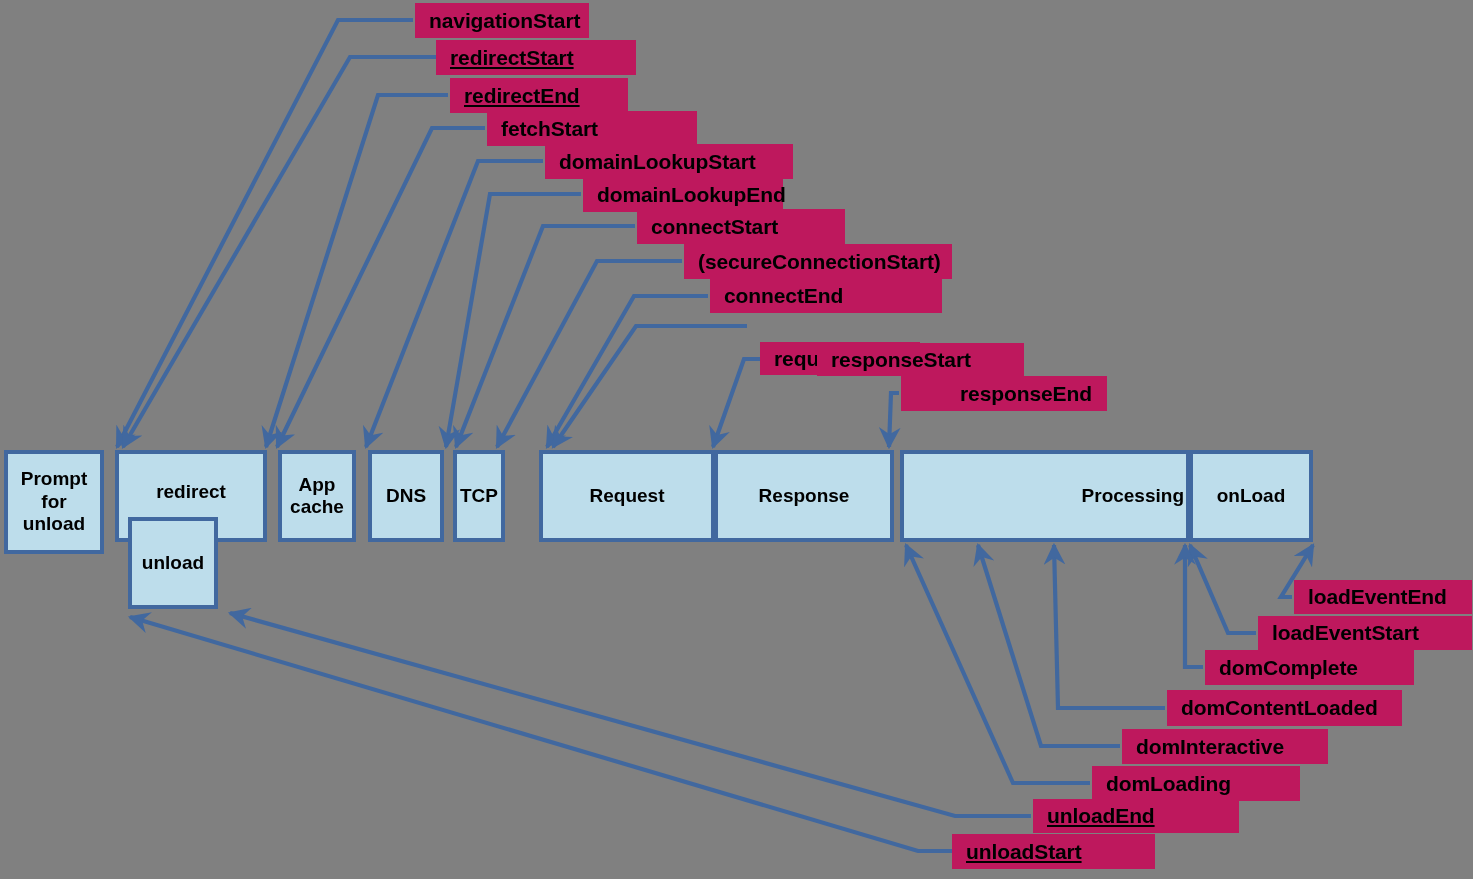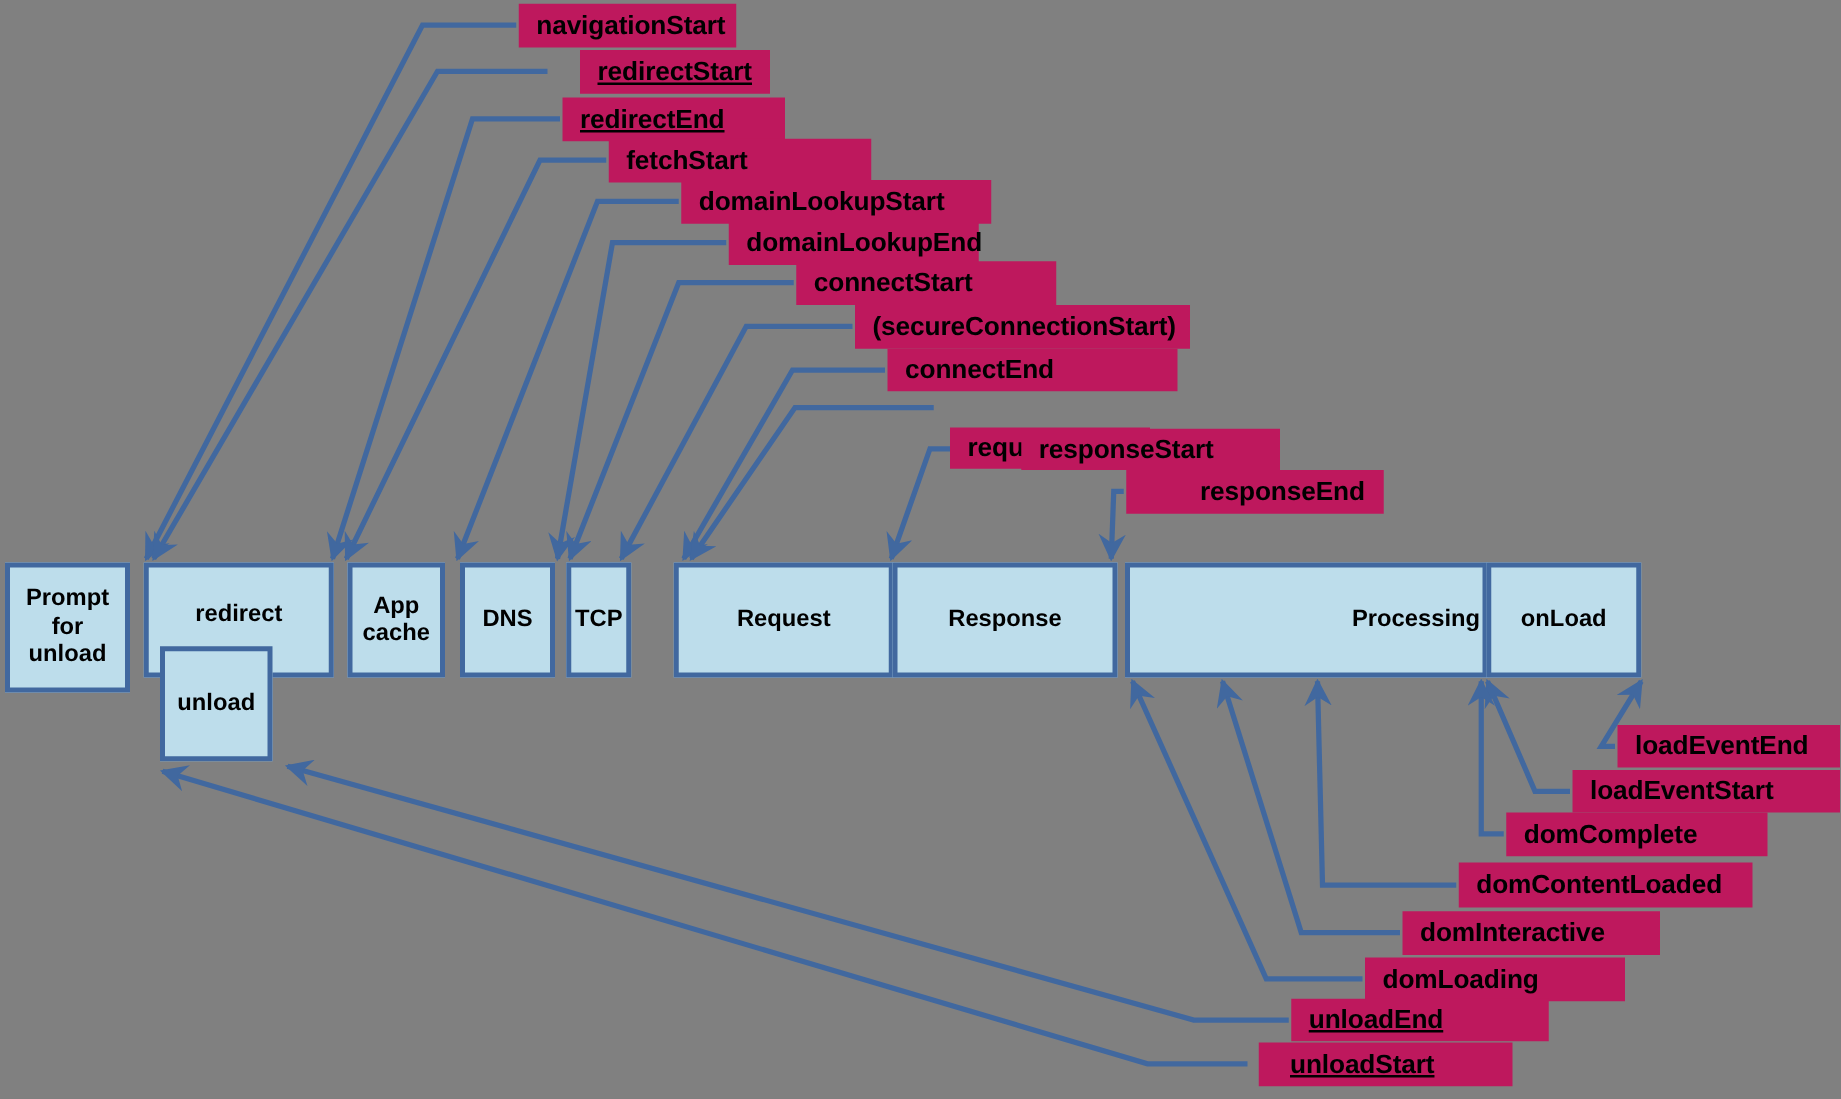--- a/index.html
+++ b/index.html
@@ -131,21 +131,21 @@
   </div>
 
   <div class="phase" style="left:1189px;top:450px;width:124px;height:92px;">
     <span class="ptext">onLoad</span>
   </div>
 
   <div class="lbl" style="left:415px;top:3px;width:174px;height:35px;">
     <span class="ltext">navigationStart</span>
   </div>
 
-  <div class="lbl u" style="left:464px;top:40px;width:152px;height:35px;">
+  <div class="lbl u" style="left:436px;top:40px;width:200px;height:35px;">
     <span class="ltext">redirectStart</span>
   </div>
 
   <div class="lbl u" style="left:450px;top:78px;width:178px;height:35px;">
     <span class="ltext">redirectEnd</span>
   </div>
 
   <div class="lbl" style="left:487px;top:111px;width:210px;height:35px;">
     <span class="ltext">fetchStart</span>
   </div>
@@ -203,17 +203,17 @@
   </div>
 
   <div class="lbl" style="left:1092px;top:766px;width:208px;height:35px;">
     <span class="ltext">domLoading</span>
   </div>
 
   <div class="lbl u" style="left:1033px;top:799px;width:206px;height:34px;">
     <span class="ltext">unloadEnd</span>
   </div>
 
-  <div class="lbl u" style="left:1007px;top:834px;width:203px;height:35px;padding-left:11px;">
+  <div class="lbl u" style="left:952px;top:834px;width:203px;height:35px;">
     <span class="ltext">unloadStart</span>
   </div>
 
 </div>
 
 </body></html>

